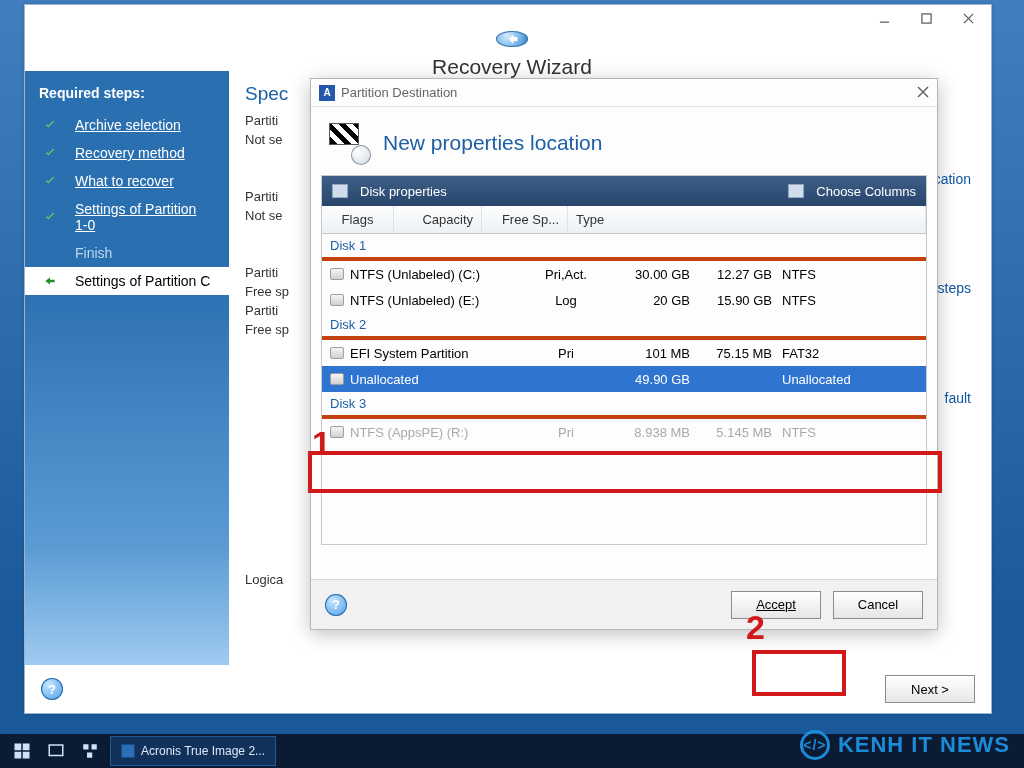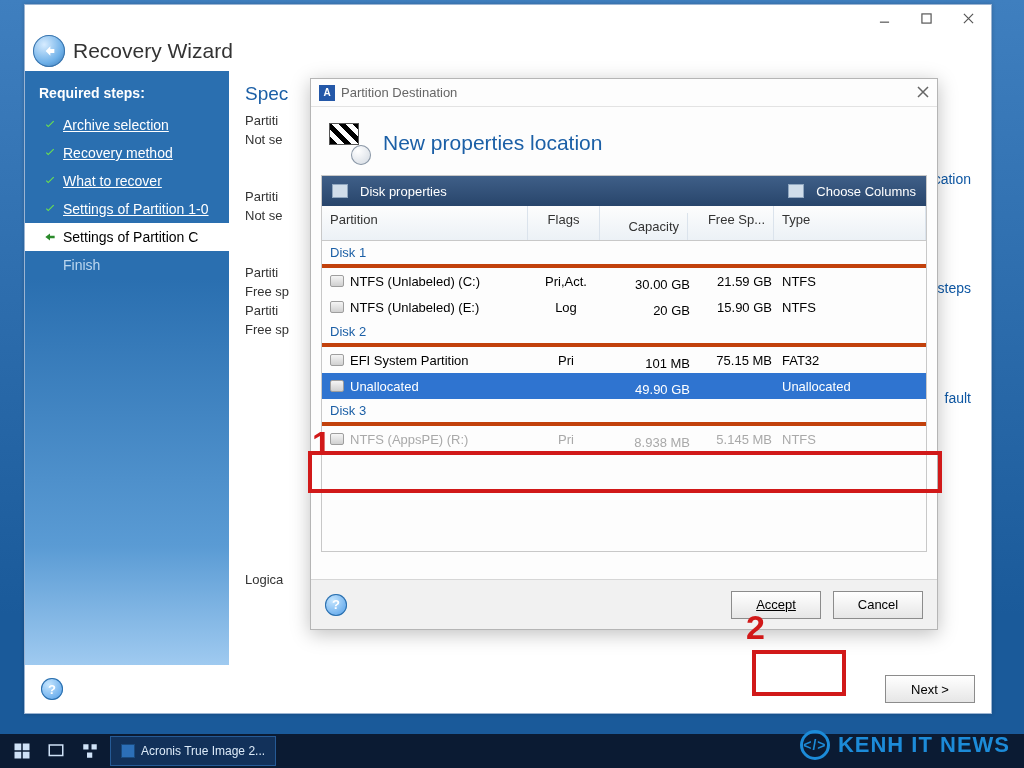--- a/index.html
+++ b/index.html
@@ -4,29 +4,29 @@
 <style>
   * { box-sizing: border-box; margin: 0; padding: 0; font-family: "Segoe UI", Tahoma, sans-serif; }
   body { width: 1024px; height: 768px; overflow: hidden; background: linear-gradient(180deg,#3f7fbf 0%, #1a5a9a 80%); position: relative; }
 
   
   .wizard-window { position:absolute; left:24px; top:4px; width:968px; height:710px;
     background:#fff; border:1px solid #9bb4d2; box-shadow:0 0 4px rgba(0,0,0,.2); }
   .wizard-titlebar{height:26px;display:flex;justify-content:flex-end;align-items:center;gap:4px;padding-right:4px;}
   .tb-btn{width:38px;height:20px;display:flex;align-items:center;justify-content:center;color:#555;}
   .tb-btn svg{width:11px;height:11px;stroke:#555;stroke-width:1.3;fill:none;}
-  .wizard-header{height:40px;display:flex;align-items:center;gap:8px;padding-left:8px;}
+  .wizard-header{height:40px;display:flex;align-items:center;gap:8px;padding-left:8px;flex-direction:column;}
   .back-btn{width:32px;height:32px;border-radius:50%;background:radial-gradient(circle at 35% 30%,#d7ecff 0%,#6eb0e8 60%,#2f6fad 100%);
     display:flex;align-items:center;justify-content:center;box-shadow:inset 0 0 0 1px #3a74ac;}
   .back-btn svg{width:16px;height:16px;fill:#fff;}
   .wizard-title{font-size:21px;color:#333;}
   .wizard-body{position:absolute;top:66px;bottom:48px;left:0;right:0;display:flex;}
   .sidebar{width:204px;background:linear-gradient(180deg,#2a6fb0 0%,#2a6fb0 35%,#5a9bd4 80%,#9fcaf0 100%);color:#fff;padding-top:8px;}
   .sidebar h4{font-size:14px;padding:6px 14px 10px;}
-  .step{display:flex;align-items:center;gap:6px;padding:6px 18px;font-size:14px;cursor:pointer;}
+  .step{display:flex;align-items:center;gap:18px;padding:6px 18px;font-size:14px;cursor:pointer;}
   .step .ck{width:14px;height:14px;display:inline-block;}
   .step .ck svg{width:14px;height:14px;}
   .step span{text-decoration:underline;}
   .step.active{background:#fff;color:#000;}
   .step.active span{text-decoration:none;}
   .step.disabled{color:#bcd7ef;}
   .step.disabled span{text-decoration:none;}
   .step .arrow svg{width:14px;height:14px;fill:#2a8a2a;}
   .main{flex:1;position:relative;padding:12px 16px;color:#333;}
   .main .sec-title{color:#1b5fa6;font-size:19px;margin-bottom:8px;}
@@ -50,21 +50,21 @@
   .flag-ico{width:40px;height:40px;position:relative;}
   .flag-ico .flag{width:30px;height:22px;background:repeating-linear-gradient(45deg,#000 0 5px,#fff 5px 10px);border:1px solid #555;}
   .flag-ico .clk{position:absolute;right:-2px;bottom:-2px;width:20px;height:20px;border-radius:50%;background:radial-gradient(circle at 35% 30%,#fff,#cfd6df);box-shadow:inset 0 0 0 1px #8a97a6;}
   .modal-h1{color:#1b5fa6;font-size:21px;}
   .grid-wrap{margin:0 10px;border:1px solid #c8c8c8;}
   .grid-toolbar{height:30px;background:linear-gradient(#3f5f88,#28456b);color:#fff;display:flex;align-items:center;justify-content:space-between;padding:0 10px;font-size:13px;}
   .grid-toolbar .l,.grid-toolbar .r{display:flex;align-items:center;gap:12px;}
   .grid-toolbar .mini{width:16px;height:14px;background:#d0ddea;border:1px solid #90a7c0;}
   .grid-header{display:flex;background:linear-gradient(#fdfdfd,#ecf1f6);border-bottom:1px solid #c8c8c8;}
   .gh{padding:6px 8px;font-size:13px;color:#333;border-right:1px solid #dbe3ec;}
-  .c-part{width:206px;} .c-flag{width:72px;text-align:center;} .c-cap{width:88px;text-align:right;margin-top:7px;}
+  .c-part{width:206px;} .c-flag{width:72px;text-align:center;} .c-cap{width:88px;text-align:right;}
   .c-free{width:86px;text-align:right;} .c-type{flex:1;padding-left:8px;}
   .grid-body{height:310px;overflow:hidden;font-size:13px;}
   .group{color:#1b5fa6;padding:4px 8px;border-bottom:4px solid #c2410c;}
   .row{display:flex;align-items:center;height:26px;padding-left:2px;}
   .row.sel{background:#2f74d0;color:#fff;}
   .row .c-part{display:flex;align-items:center;gap:6px;padding-left:6px;}
   .disk-ico{width:14px;height:12px;background:linear-gradient(#f5f5f5,#d0d0d0);border:1px solid #9e9e9e;border-radius:2px;}
   .row .c-flag{text-align:center;} .row .c-cap{text-align:right;} .row .c-free{text-align:right;padding-right:4px;}
   .row .c-type{padding-left:6px;}
   .row.faded{color:#a9a9a9;}
@@ -139,29 +139,29 @@
                 <path fill="#6be04e" d="M9 16l-4-4 1.4-1.4L9 13.2l8.6-8.6L19 6z"></path>
               </svg></span>
             <span>What to recover</span>
           </div>
           <div class="step">
             <span class="ck"><svg viewBox="0 0 24 24">
                 <path fill="#6be04e" d="M9 16l-4-4 1.4-1.4L9 13.2l8.6-8.6L19 6z"></path>
               </svg></span>
             <span>Settings of Partition 1-0</span>
           </div>
+          <div class="step disabled">
+            <span class="ck"></span>
+            <span>Finish</span>
+          </div>
           <div class="step active">
             <span class="ck arrow"><svg viewBox="0 0 24 24">
                 <path d="M4 12l8-6v4h8v4h-8v4z"></path>
               </svg></span>
             <span>Settings of Partition C</span>
-          </div>
-          <div class="step disabled">
-            <span class="ck"></span>
-            <span>Finish</span>
           </div>
         </div>
     </div>
     <div class="main">
       <div class="sec-title">Spec</div>
       <p>Partiti</p>
       <p>Not se</p>
       <div style="height:34px"></div>
       <p>Partiti</p>
       <p>Not se</p>
@@ -207,36 +207,35 @@
       <div class="l">
           <span class="mini"></span>
           <span>Disk properties</span>
         </div>
       <div class="r">
           <span class="mini"></span>
           <span>Choose Columns</span>
         </div>
     </div>
     <div class="grid-header">
-      <div class="gh c-part">Partition</div>
       <div class="gh c-flag">Flags</div>
       <div class="gh c-cap">Capacity</div>
       <div class="gh c-free">Free Sp...</div>
       <div class="gh c-type">Type</div>
     </div>
     <div class="grid-body" id="grid-body">
         <div class="group">Disk 1</div>
         <div class="row">
           <div class="c-part">
             <span class="disk-ico"></span>
             <span>NTFS (Unlabeled) (C:)</span>
           </div>
           <div class="c-flag">Pri,Act.</div>
           <div class="c-cap">30.00 GB</div>
-          <div class="c-free">21.59 GB</div>
+          <div class="c-free">12.27 GB</div>
           <div class="c-type">NTFS</div>
         </div>
         <div class="row">
           <div class="c-part">
             <span class="disk-ico"></span>
             <span>NTFS (Unlabeled) (E:)</span>
           </div>
           <div class="c-flag">Log</div>
           <div class="c-cap">20 GB</div>
           <div class="c-free">15.90 GB</div>

